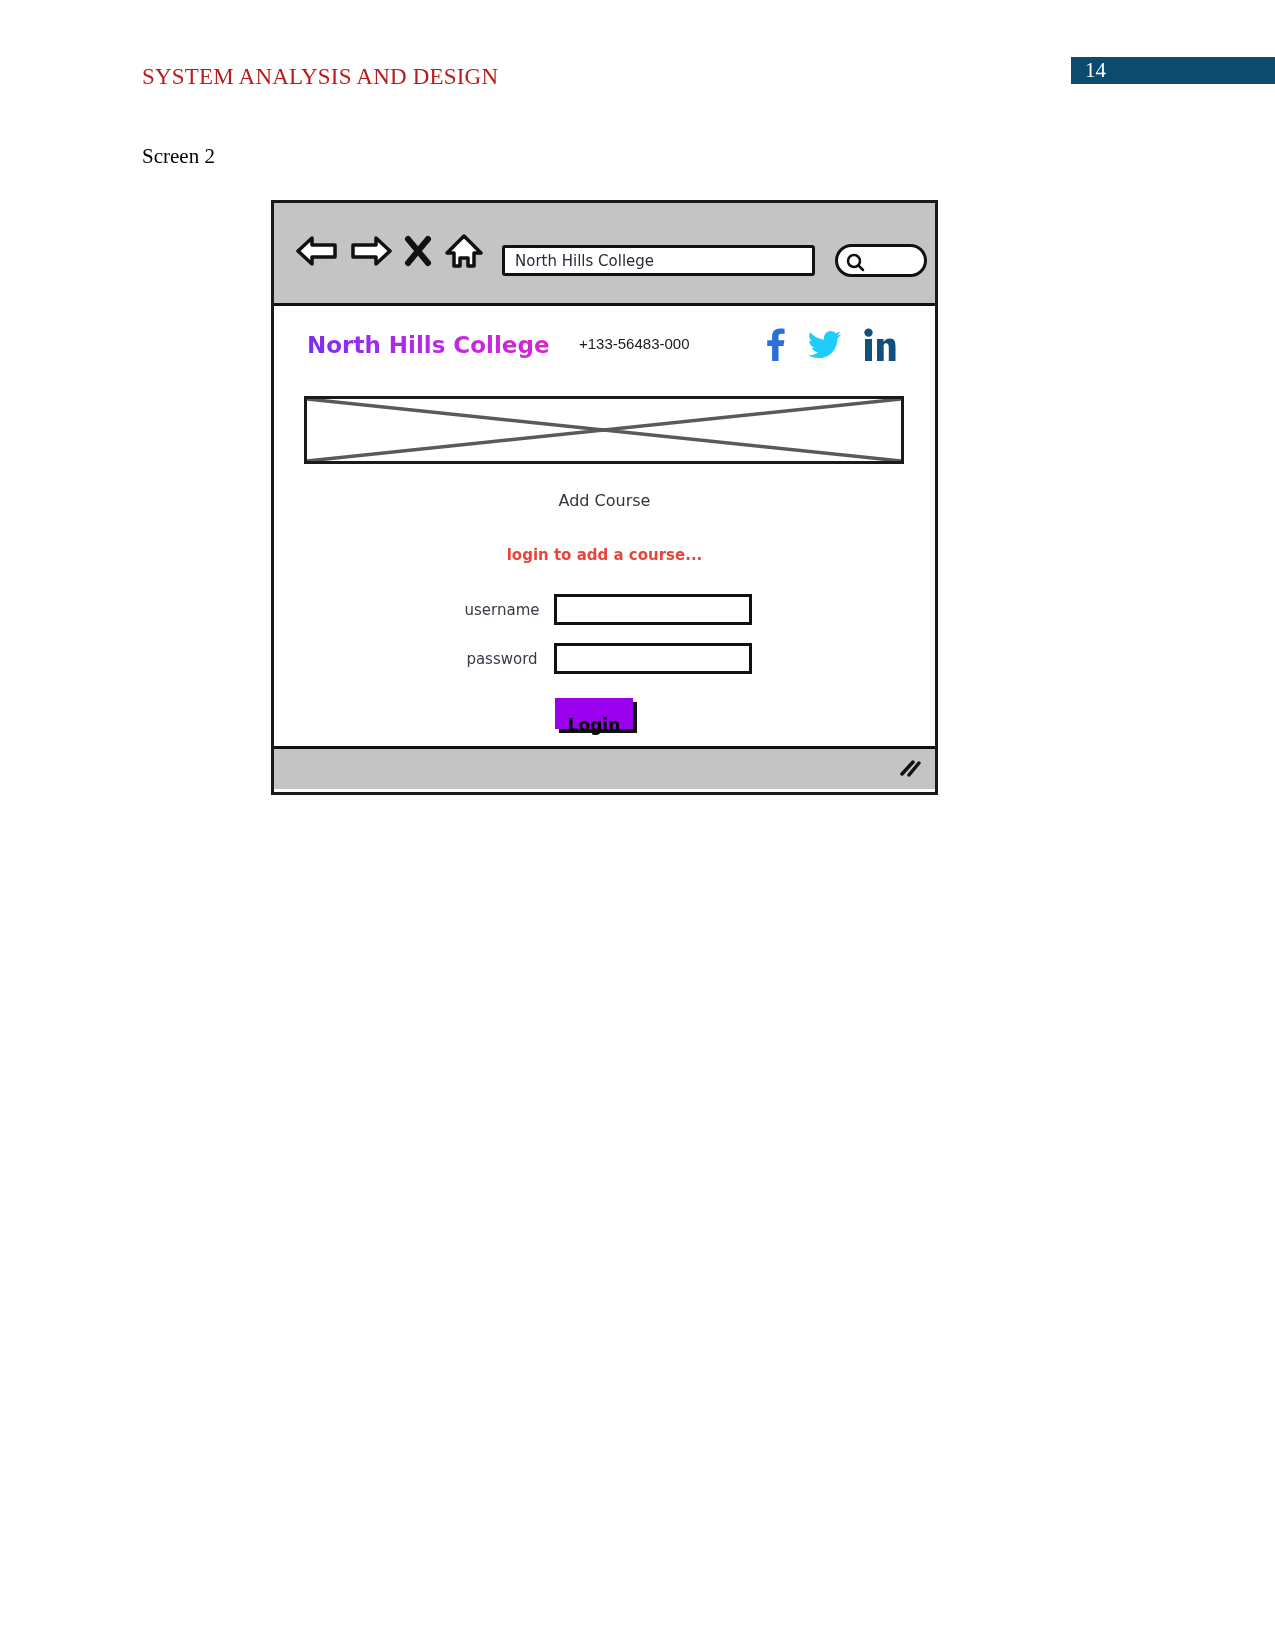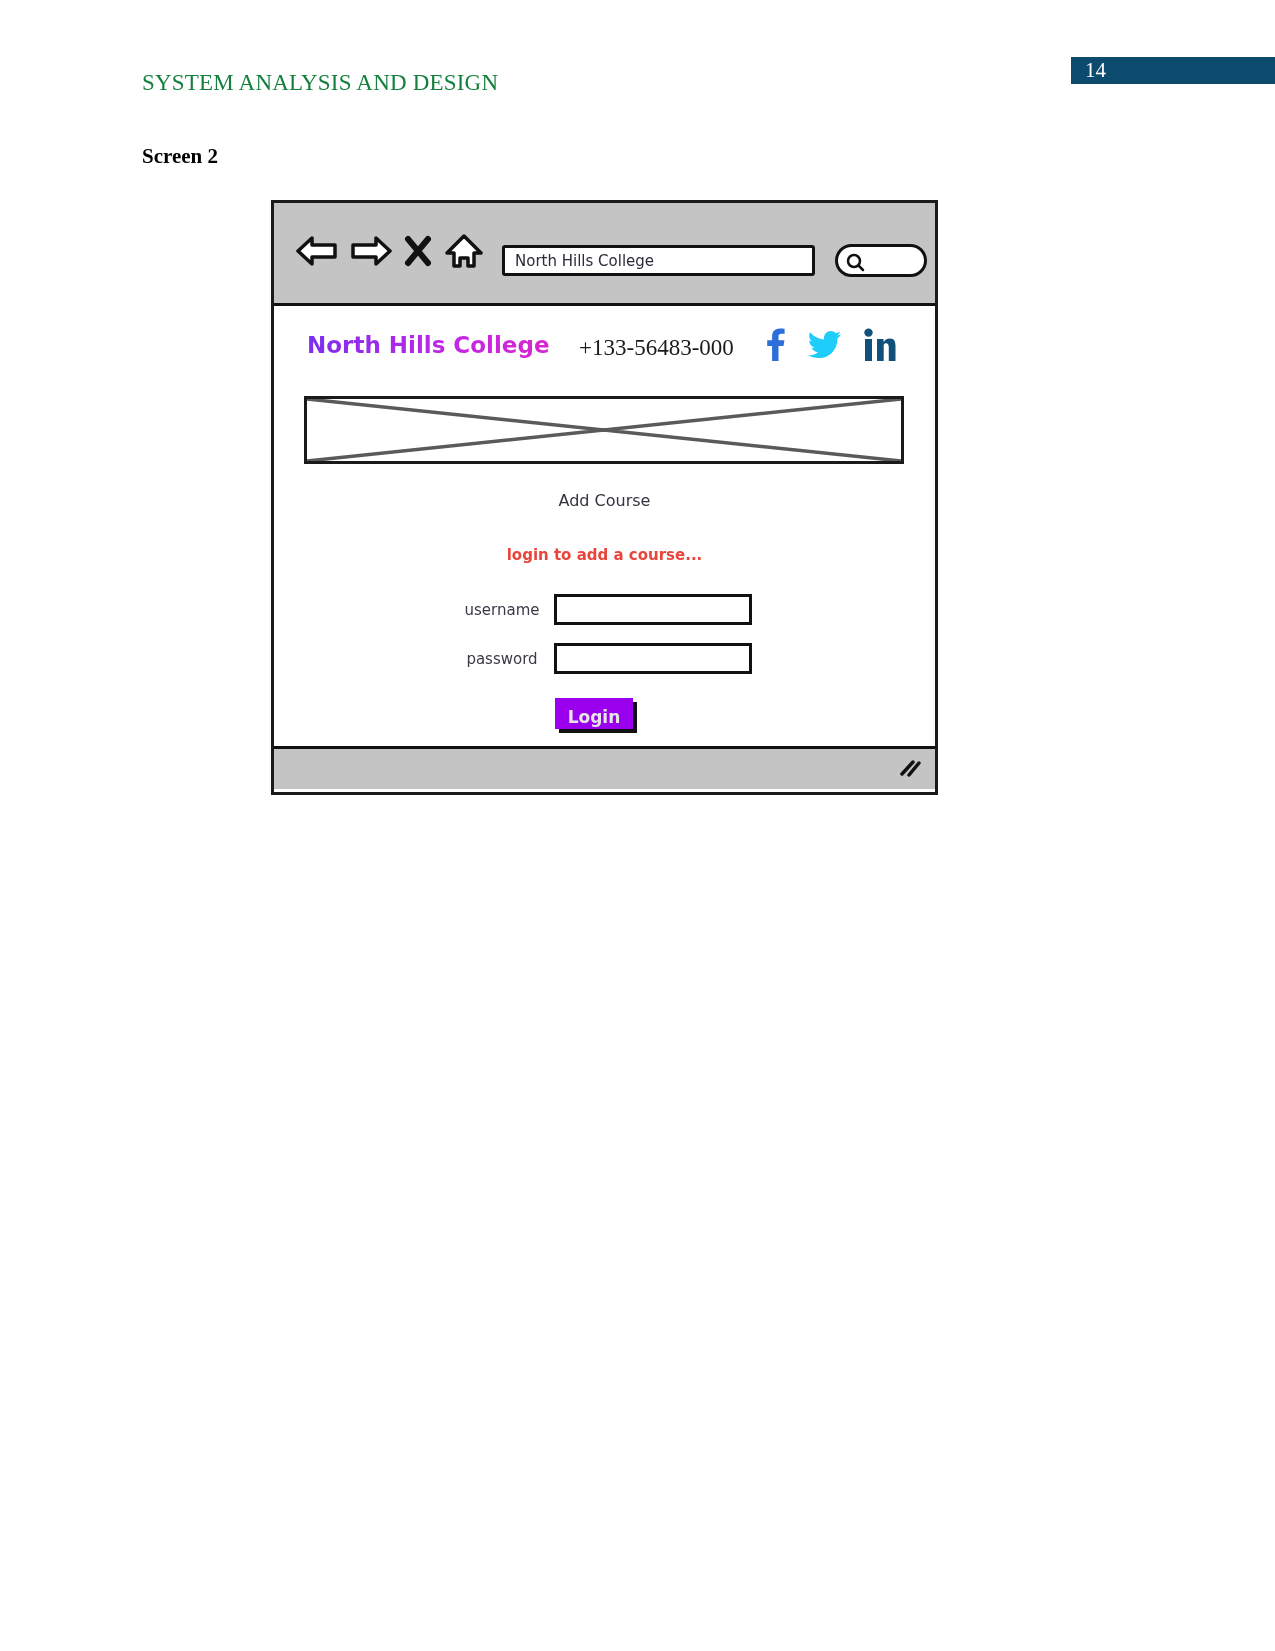--- a/index.html
+++ b/index.html
@@ -11,25 +11,25 @@
     width: 1275px;
     height: 1651px;
     position: relative;
     font-family: "Liberation Serif", serif;
     overflow: hidden;
   }
 
   
   .doc-header {
     position: absolute;
-    top: 70px;
+    top: 64px;
     left: 142px;
     font-family: "Liberation Serif", serif;
     font-size: 23px;
-    color: #15803d;
+    color: #b91c1c;
     letter-spacing: 0.2px;
     white-space: nowrap;
   }
   .page-badge {
     position: absolute;
     top: 57px;
     left: 1071px;
     width: 204px;
     height: 27px;
     background: #0c4a6e;
@@ -38,21 +38,21 @@
     font-size: 21px;
     line-height: 27px;
     padding-left: 14px;
     box-sizing: border-box;
   }
   .screen-label {
     position: absolute;
     top: 144px;
     left: 142px;
     font-family: "Liberation Serif", serif;
-    font-weight: bold;
+    font-weight: normal;
     font-size: 21px;
     color: #000000;
   }
 
   
   .wireframe {
     position: absolute;
     left: 271px;
     top: 200px;
     width: 667px;
@@ -142,22 +142,22 @@
     background: linear-gradient(90deg, #7b2ff0 0%, #c026e8 55%, #d726d0 100%);
     -webkit-background-clip: text;
     background-clip: text;
     -webkit-text-fill-color: transparent;
     white-space: nowrap;
   }
   .phone {
     position: absolute;
     left: 305px;
     top: 3px;
-    font-family: Liberation Serif, serif;
-    font-size: 23px;
+    font-family: Liberation Sans, sans-serif;
+    font-size: 15px;
     color: #1b1b1b;
     white-space: nowrap;
   }
   .socials {
     position: absolute;
     left: 490px;
     top: -4px;
     display: flex;
     align-items: center;
     gap: 22px;
@@ -236,26 +236,26 @@
     left: 281px;
     top: 392px;
   }
   .login-btn {
     position: relative;
     width: 78px;
     height: 31px;
     background: #9b00ee;
     border: none;
     box-shadow: 4px 4px 0 #111111;
-    color: #e5e5e5;
+    color: #000000;
     font-family: "DejaVu Sans", sans-serif;
     font-size: 17px;
     font-weight: bold;
     cursor: pointer;
-    padding: 4px;
+    padding: 12px;
     line-height: 31px;
   }
 
   .wf-statusbar {
     position: relative;
     height: 43px;
     background: #c4c4c4;
     border-top: 3px solid #111111;
     box-sizing: border-box;
   }

